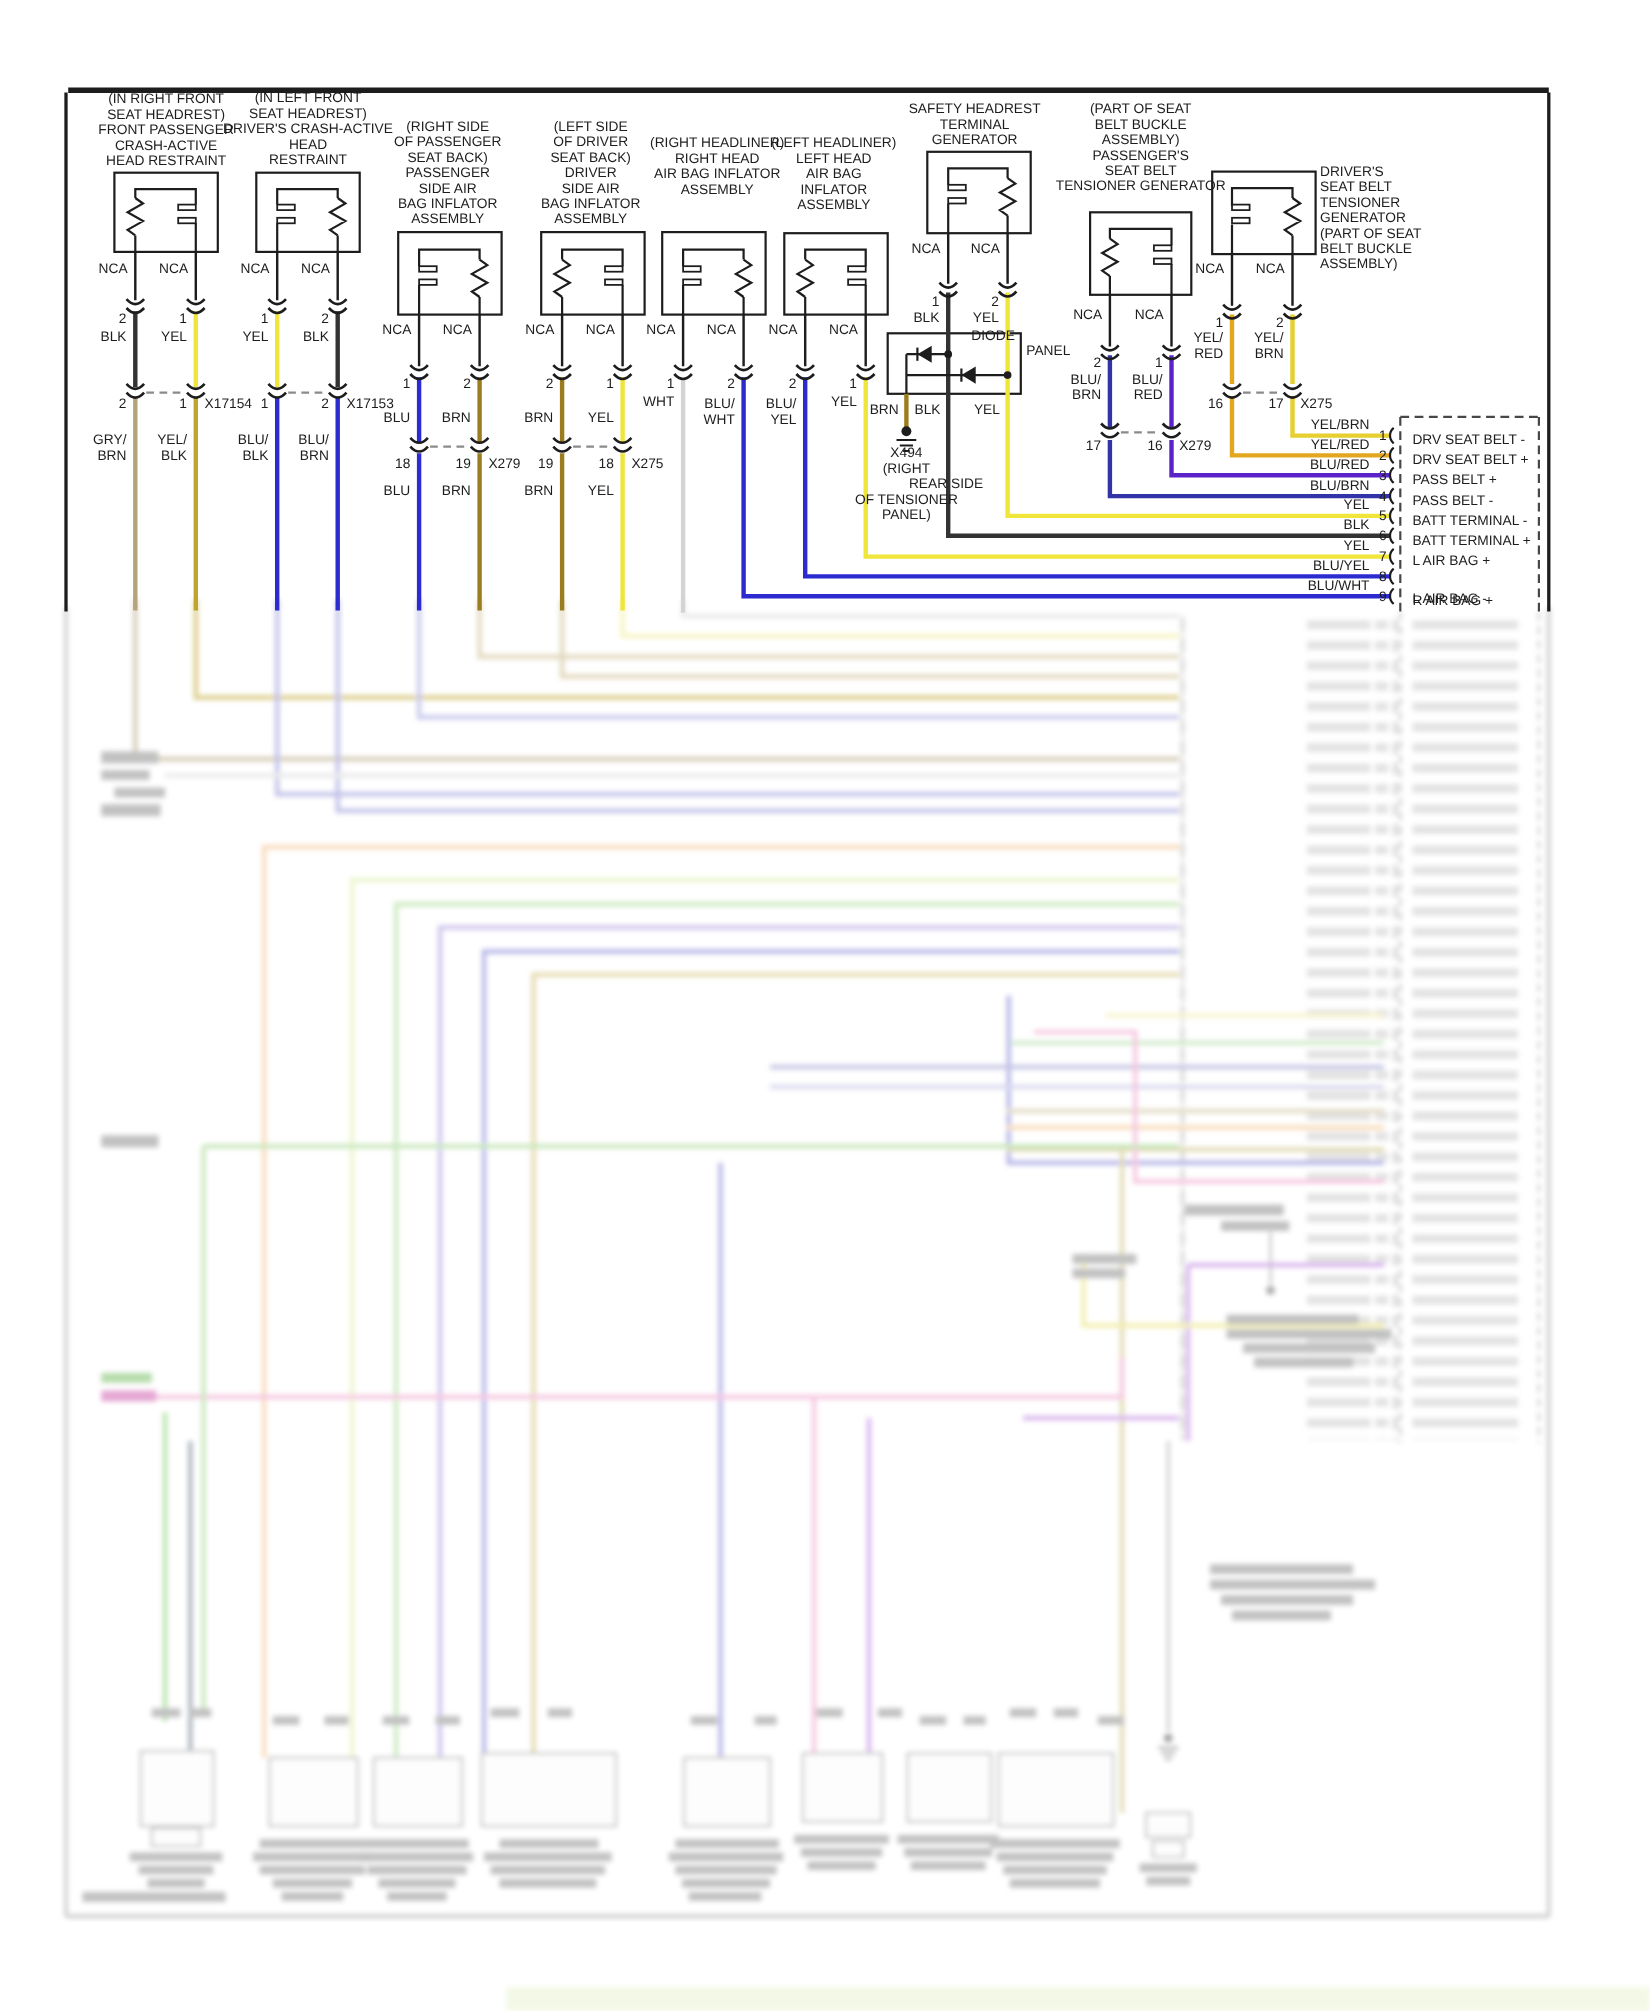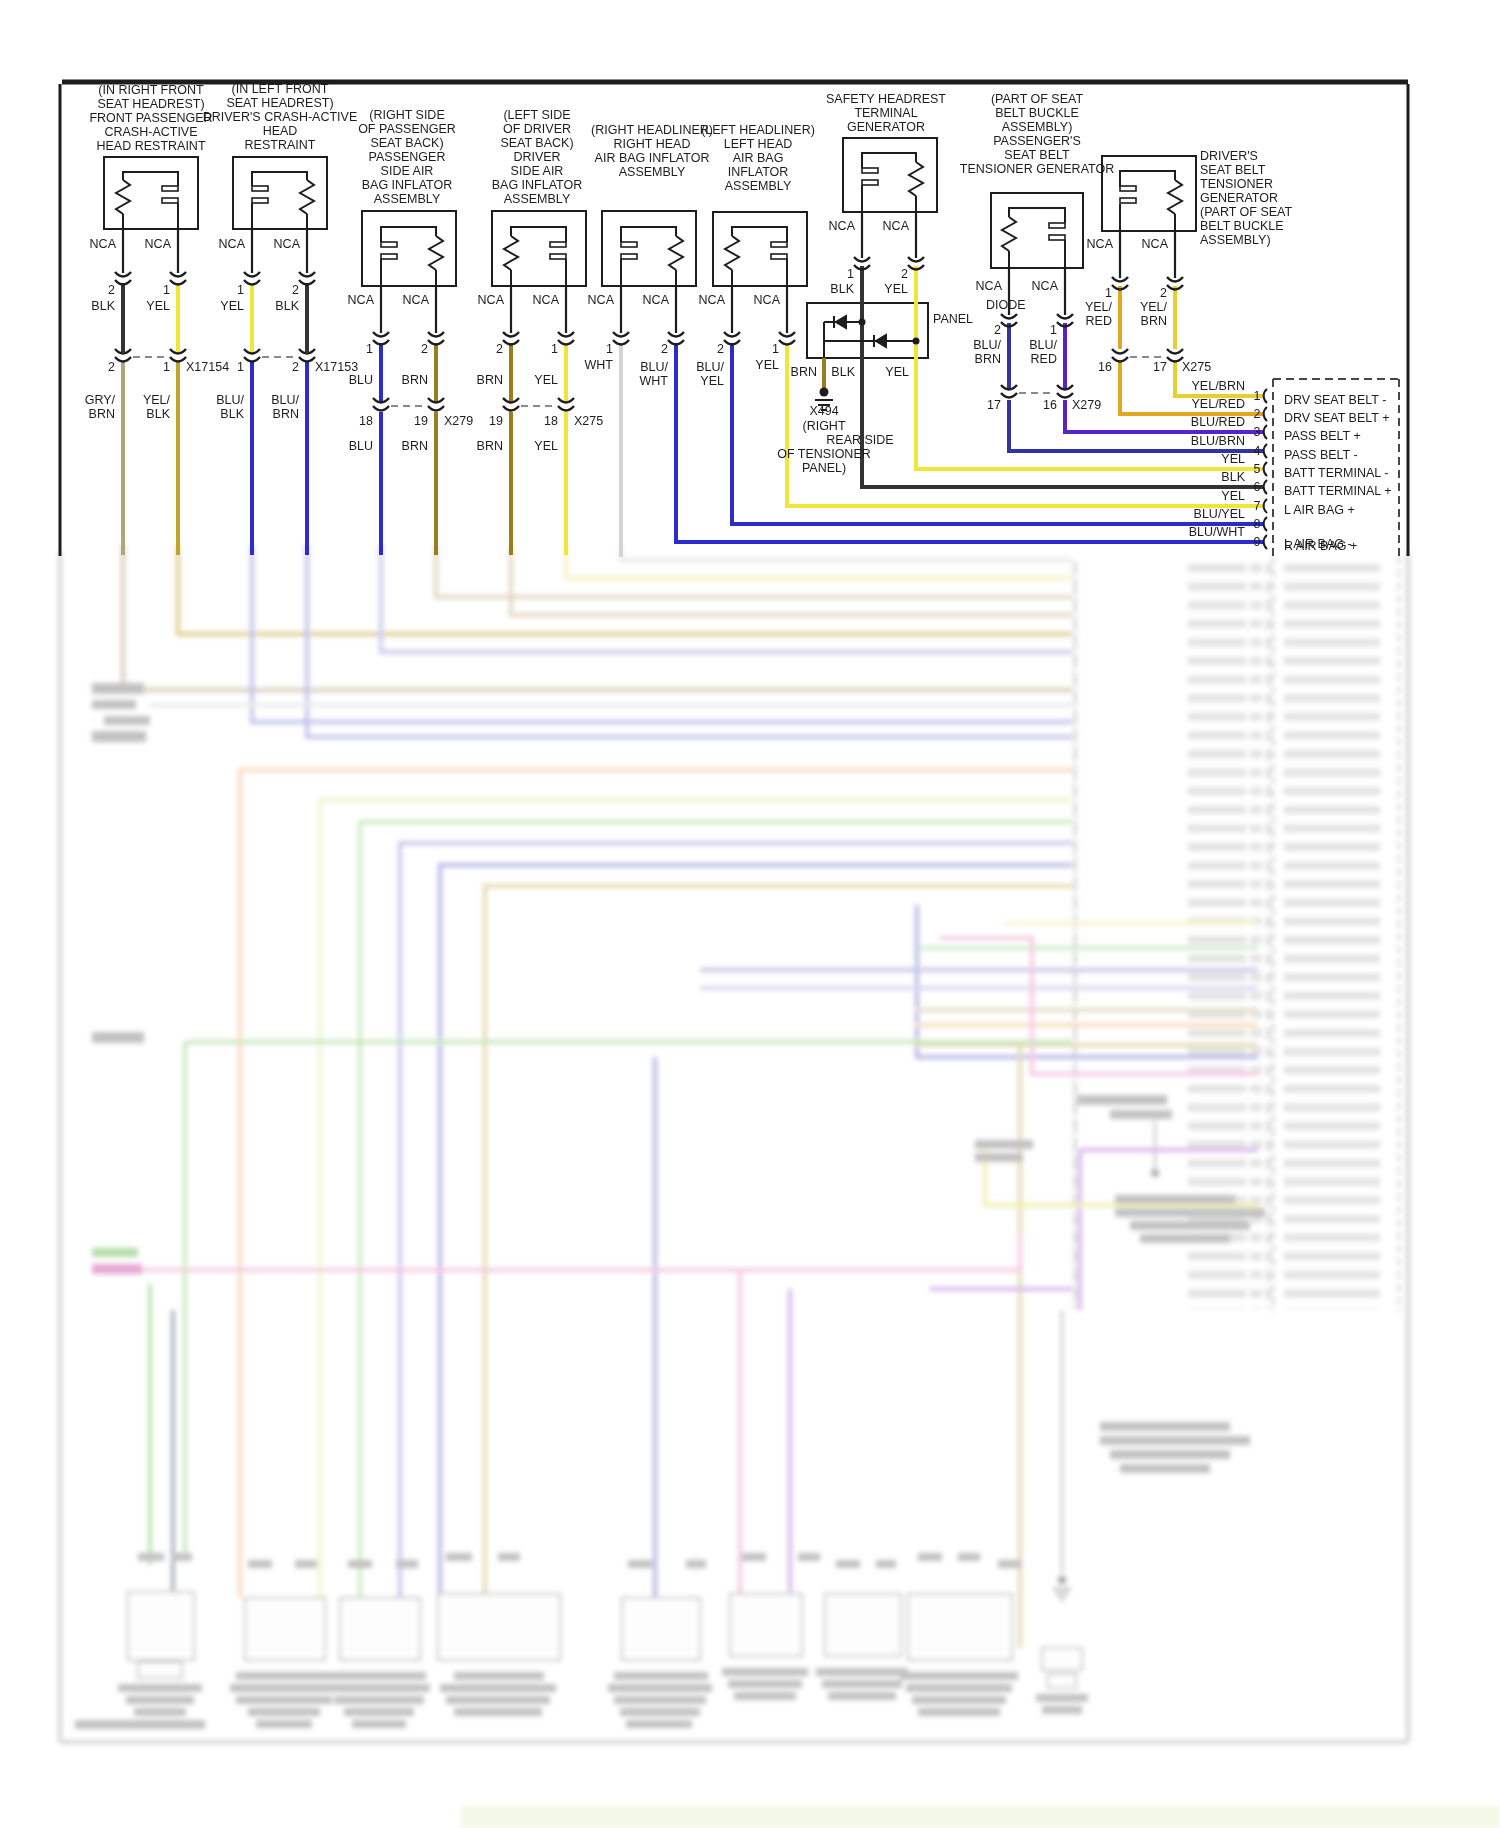--- a/index.html
+++ b/index.html
@@ -393,21 +393,21 @@
       <span class="t" style="top: 375px; right: 832px;">WHT</span>
       <span class="t" style="top: 343px; right: 776px;">2</span>
       <span class="t" style="top: 361px; right: 776px;">BLU/</span>
       <span class="t" style="top: 375px; right: 776px;">YEL</span>
       <span class="t" style="top: 343px; right: 721px;">1</span>
       <span class="t" style="top: 359px; right: 721px;">YEL</span>
       <span class="t" style="top: 268px; right: 646px;">1</span>
       <span class="t" style="top: 283px; right: 646px;">BLK</span>
       <span class="t" style="top: 268px; right: 592px;">2</span>
       <span class="t" style="top: 283px; right: 592px;">YEL</span>
-      <span class="t" style="top: 299px; left: 986px;">DIODE</span>
+      <span class="t" style="top: 299px; left: 883px;">DIODE</span>
       <span class="t" style="top: 313px; left: 933px;">PANEL</span>
       <span class="t" style="top: 366px; right: 683px;">BRN</span>
       <span class="t" style="top: 366px; right: 645px;">BLK</span>
       <span class="t" style="top: 366px; right: 591px;">YEL</span>
       <span class="t" style="top: 405px; left: 824px; transform: translateX(-50%);">X494</span>
       <span class="t" style="top: 420px; left: 824px; transform: translateX(-50%);">(RIGHT</span>
       <span class="t" style="top: 434px; left: 824px; transform: translateX(-50%); margin-left: 36px;">REAR SIDE</span>
       <span class="t" style="top: 448px; left: 824px; transform: translateX(-50%);">OF TENSIONER</span>
       <span class="t" style="top: 462px; left: 824px; transform: translateX(-50%);">PANEL)</span>
       <span class="t" style="top: 324px; right: 499px;">2</span>

